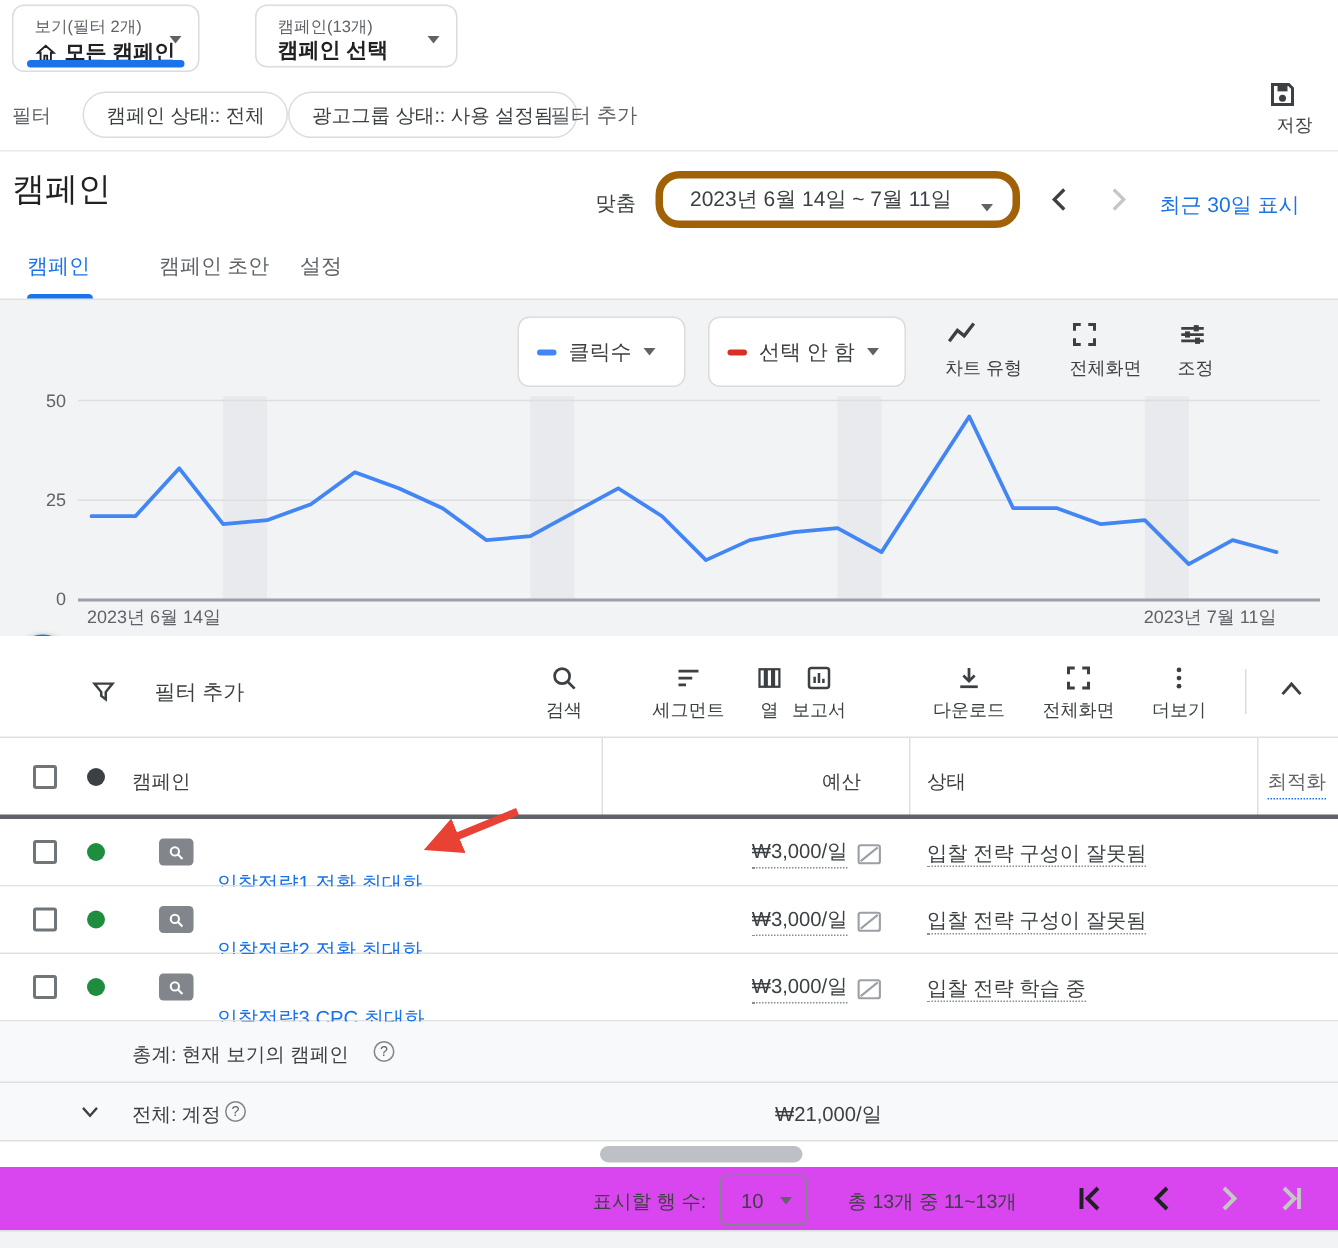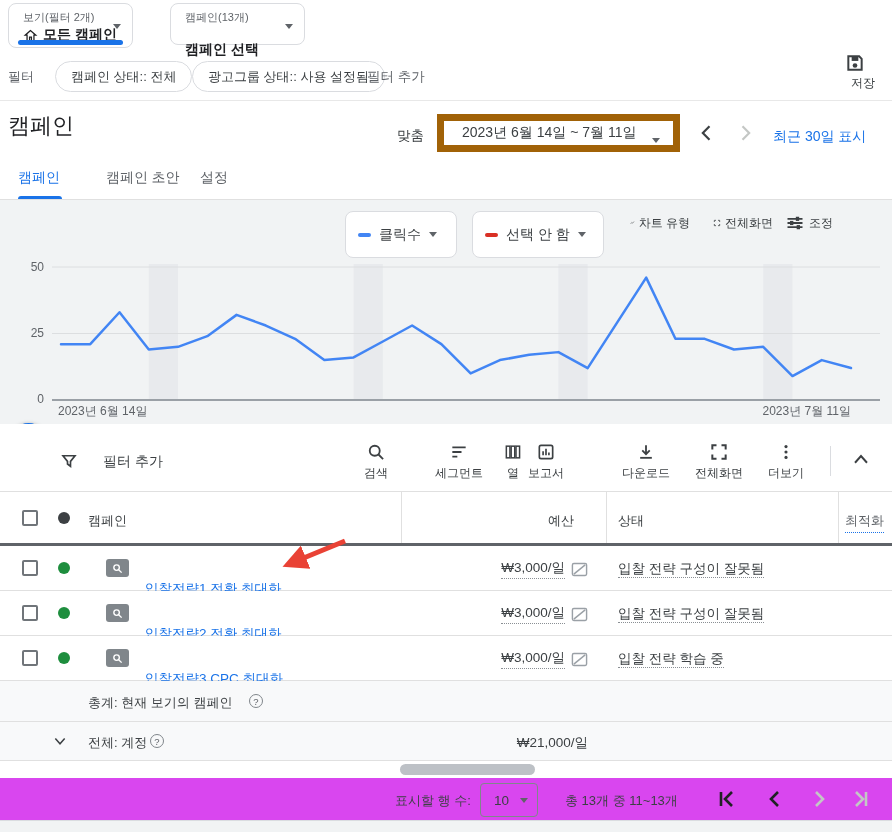--- a/index.html
+++ b/index.html
@@ -14,34 +14,34 @@
   .selbox .sm { font-size:11px; color:#5f6368; position:absolute; left:14px; top:6px; white-space:nowrap; }
   .selbox .val { position:absolute; left:14px; top:22px; font-size:14px; font-weight:bold; color:#202124;
                  display:flex; align-items:center; gap:5px; white-space:nowrap; }
   .selbox .caret { position:absolute; right:11px; top:20px; }
   .bluebar { position:absolute; left:9px; right:9px; bottom:2px; height:5px; border-radius:3px; background:#1a73e8; }
   
   .chip { position:absolute; top:61px; height:31px; border:1px solid #dadce0; border-radius:16px;
           background:#fff; font-size:13px; color:#3c4043; display:flex; align-items:center; padding:0 15px; white-space:nowrap; }
   
   .title { font-size:22px; color:#202124; }
-  .datebox { position:absolute; border:7px solid #a16207; border-radius:0; background:#fff;
+  .datebox { position:absolute; border:5px solid #a16207; border-radius:16px; background:#fff;
              font-size:14px; color:#3c4043; display:flex; align-items:center; }
   .bluelink { color:#1a73e8; font-size:14px; font-weight:500; text-decoration:none; white-space:nowrap; }
   
   .tabs { position:absolute; left:0; top:160px; width:892px; height:40px; border-bottom:1px solid #e0e0e0; }
   .tab { position:absolute; top:9px; font-size:14px; color:#5f6368; white-space:nowrap; }
   .tab.active { color:#1a73e8; font-weight:500; }
   .tab-underline { position:absolute; bottom:0; height:3px; background:#1a73e8; border-radius:3px 3px 0 0; }
   
   .chart-section { position:absolute; left:0; top:200px; width:892px; height:224px; background:#f1f3f4; }
   .metricbox { position:absolute; background:#fff; border:1px solid #dadce0; border-radius:8px;
                display:flex; align-items:center; gap:8px; padding:0 12px; font-size:14px; color:#3c4043; }
   .dash { width:13px; height:4px; border-radius:2px; display:inline-block; }
-  .icobtn { position:absolute; width:60px; display:flex; flex-direction:row; align-items:center; gap:4px; cursor:pointer; }
+  .icobtn { position:absolute; width:60px; display:flex; flex-direction:column; align-items:flex-start; gap:4px; cursor:pointer; }
   .icobtn .lbl { font-size:12px; color:#3c4043; white-space:nowrap; }
   .ytick { position:absolute; width:26px; text-align:right; font-size:12px; color:#5f6368; }
   .xlab { position:absolute; font-size:12px; color:#5f6368; white-space:nowrap; }
   
   .fab { position:absolute; left:10px; top:423px; width:37px; height:37px; border-radius:50%;
          background:#1a73e8; color:#fff; font-size:24px; display:flex; align-items:center; justify-content:center;
          box-shadow:0 1px 4px rgba(0,0,0,.35); cursor:pointer; }
   
   .toolbar { position:absolute; left:0; top:424px; width:892px; height:68px; background:#fff; border-bottom:1px solid #e0e0e0; }
   .tbact { position:absolute; top:18px; display:flex; flex-direction:column; align-items:center; gap:3px; cursor:pointer; }
@@ -82,21 +82,21 @@
         <path d="M12 4 L3.5 11.5 H6.5 V20 H10.5 V14.5 H13.5 V20 H17.5 V11.5 H20.5 Z" fill="none" stroke="#202124" stroke-width="2"></path>
       </svg>
     <span>모든 캠페인</span>
   </span>
   <span class="caret"></span>
   <span class="bluebar"></span>
 </div>
 
 <div class="selbox" style="left:170px;top:3px;width:135px;height:42px;">
   <span class="sm">캠페인(13개)</span>
-  <span class="val" style="top:37px;">
+  <span class="val" style="top:21px;">
       <span>캠페인 선택</span>
     </span>
   <span class="caret"></span>
 </div>
 
 <div class="abs" style="left:8px;top:68px;font-size:13px;color:#5f6368;">필터</div>
 <div class="chip" style="left:55px;">
     <span>캠페인 상태:: 전체</span>
   </div>
 <div class="chip" style="left:192px;">

